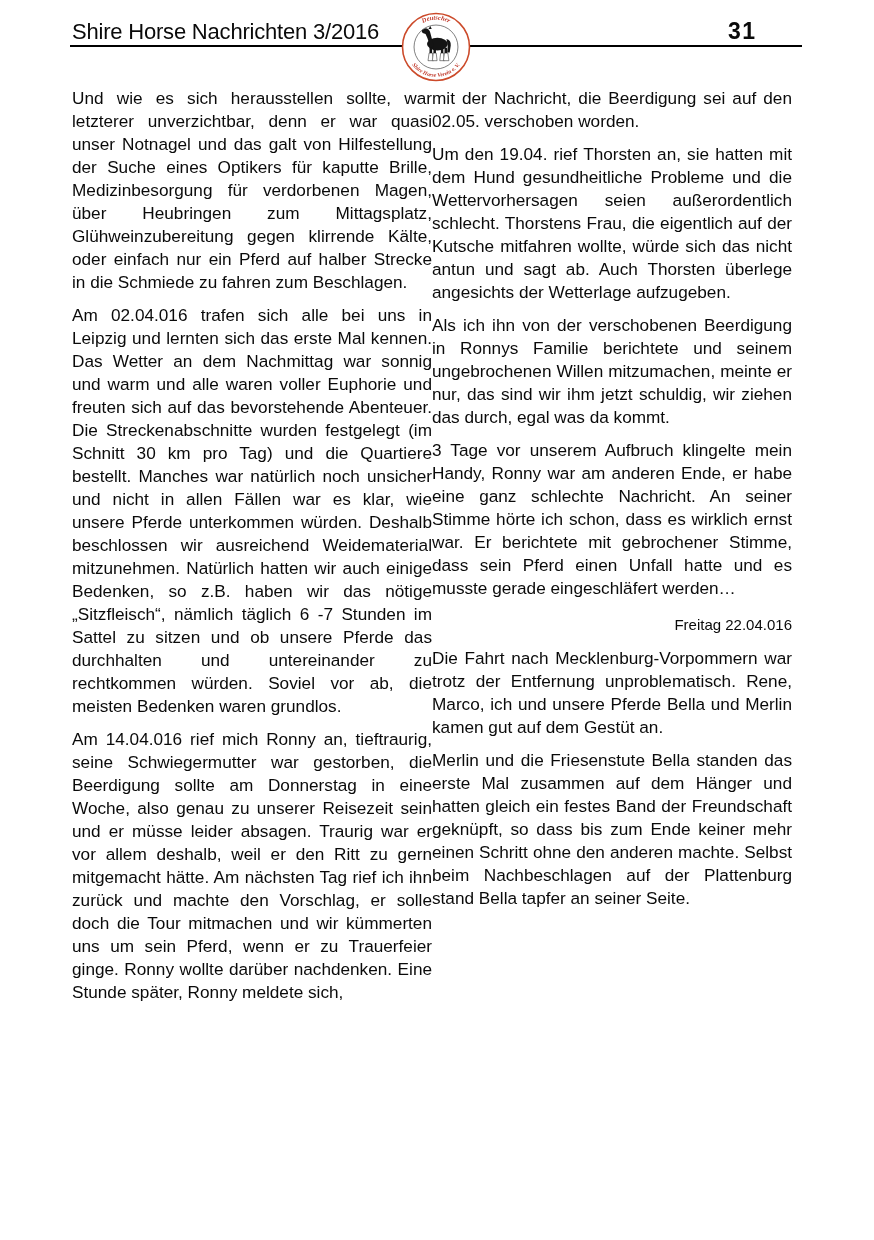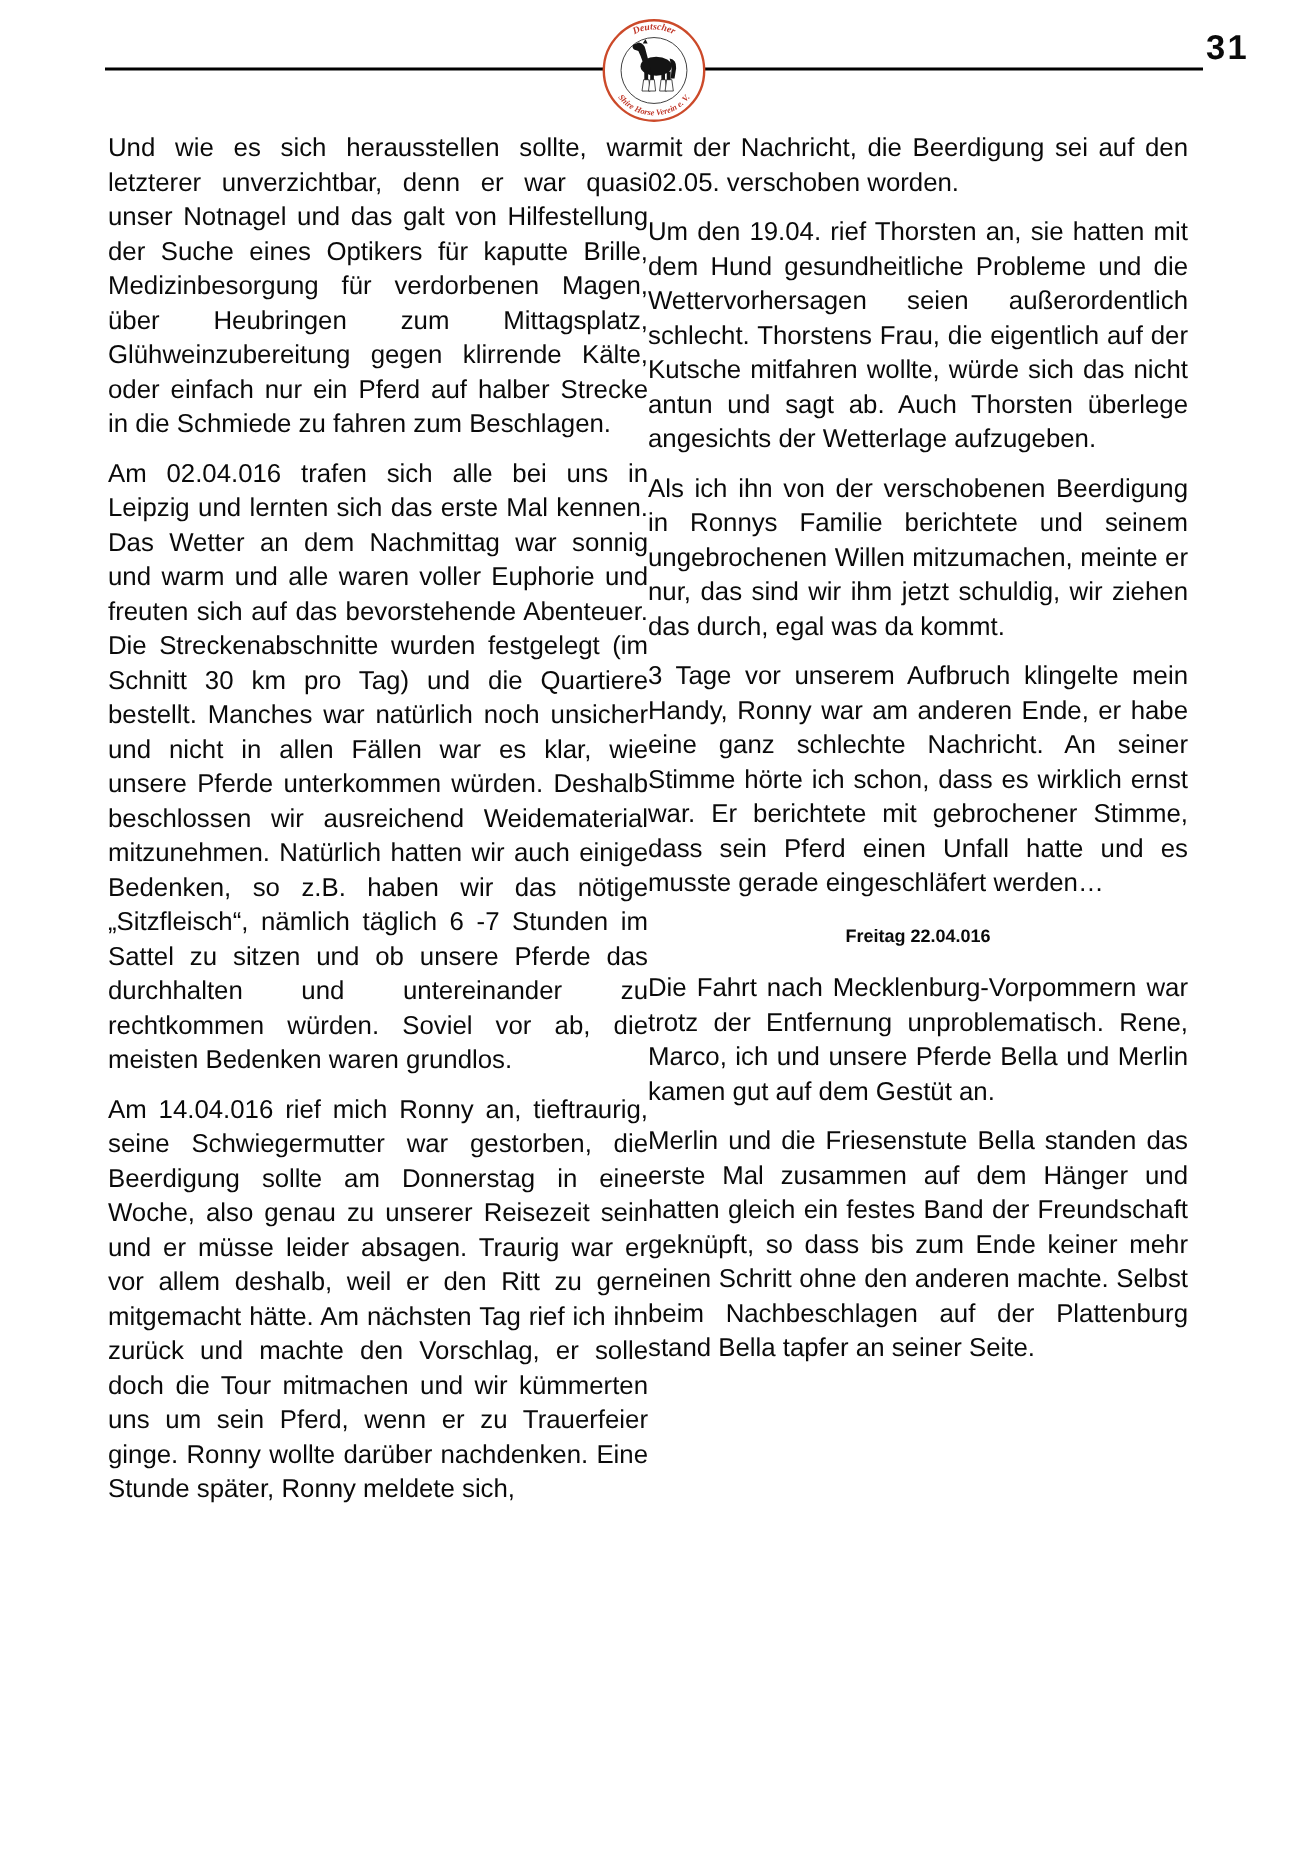--- a/index.html
+++ b/index.html
@@ -16,21 +16,21 @@
   .header-rule {
     position: absolute; top: 45px; left: 70px; width: 732px; height: 2px;
     background: #000;
   }
   .newsletter-title {
     position: absolute; left: 72px; top: 19px;
     font-size: 22px; font-weight: 400; letter-spacing: -0.2px;
     white-space: nowrap;
   }
   .page-number {
-    position: absolute; left: 804px; top: 18px;
+    position: absolute; left: 728px; top: 18px;
     font-size: 23px; font-weight: 700; letter-spacing: 1.5px;
   }
   .logo {
     position: absolute; left: 400px; top: 11px;
     width: 72px; height: 72px;
   }
   .logo-text-top {
     font-family: "Liberation Serif", serif;
     font-size: 9px; font-weight: 700; font-style: italic;
   }
@@ -43,30 +43,31 @@
     display: flex; gap: 0;
   }
   .column {
     width: 360px;
     font-size: 17.2px;
     line-height: 23px;
     text-align: justify;
   }
   .column p { margin: 0 0 10px 0; }
   .column h3 {
-    font-size: 12px; line-height: 23px;
-    font-weight: 700;
+    font-size: 15px; line-height: 23px;
+    font-weight: 400;
     margin: 13px 0 11px 0;
-    text-align: center;
+    text-align: right;
   }
 </style>
 </head>
 <body>
 
 <div class="page-header">
+  <div class="newsletter-title">Shire Horse Nachrichten 3/2016</div>
   <div class="page-number">31</div>
   <div class="header-rule"></div>
 
   <svg class="logo" viewBox="0 0 100 100" aria-hidden="true">
     <defs>
       <path id="arcTop" d="M 12 50 A 38 38 0 0 1 88 50"></path>
       <path id="arcBottom" d="M 8.5 50 A 41.5 41.5 0 0 0 91.5 50"></path>
     </defs>
     <circle cx="50" cy="50" r="46.5" fill="#ffffff" stroke-width="2.2" stroke="#cc4a2a"></circle>
     <circle cx="50" cy="50" r="30.5" fill="#ffffff" stroke-width="0.9" stroke="#3a3a3a"></circle>

